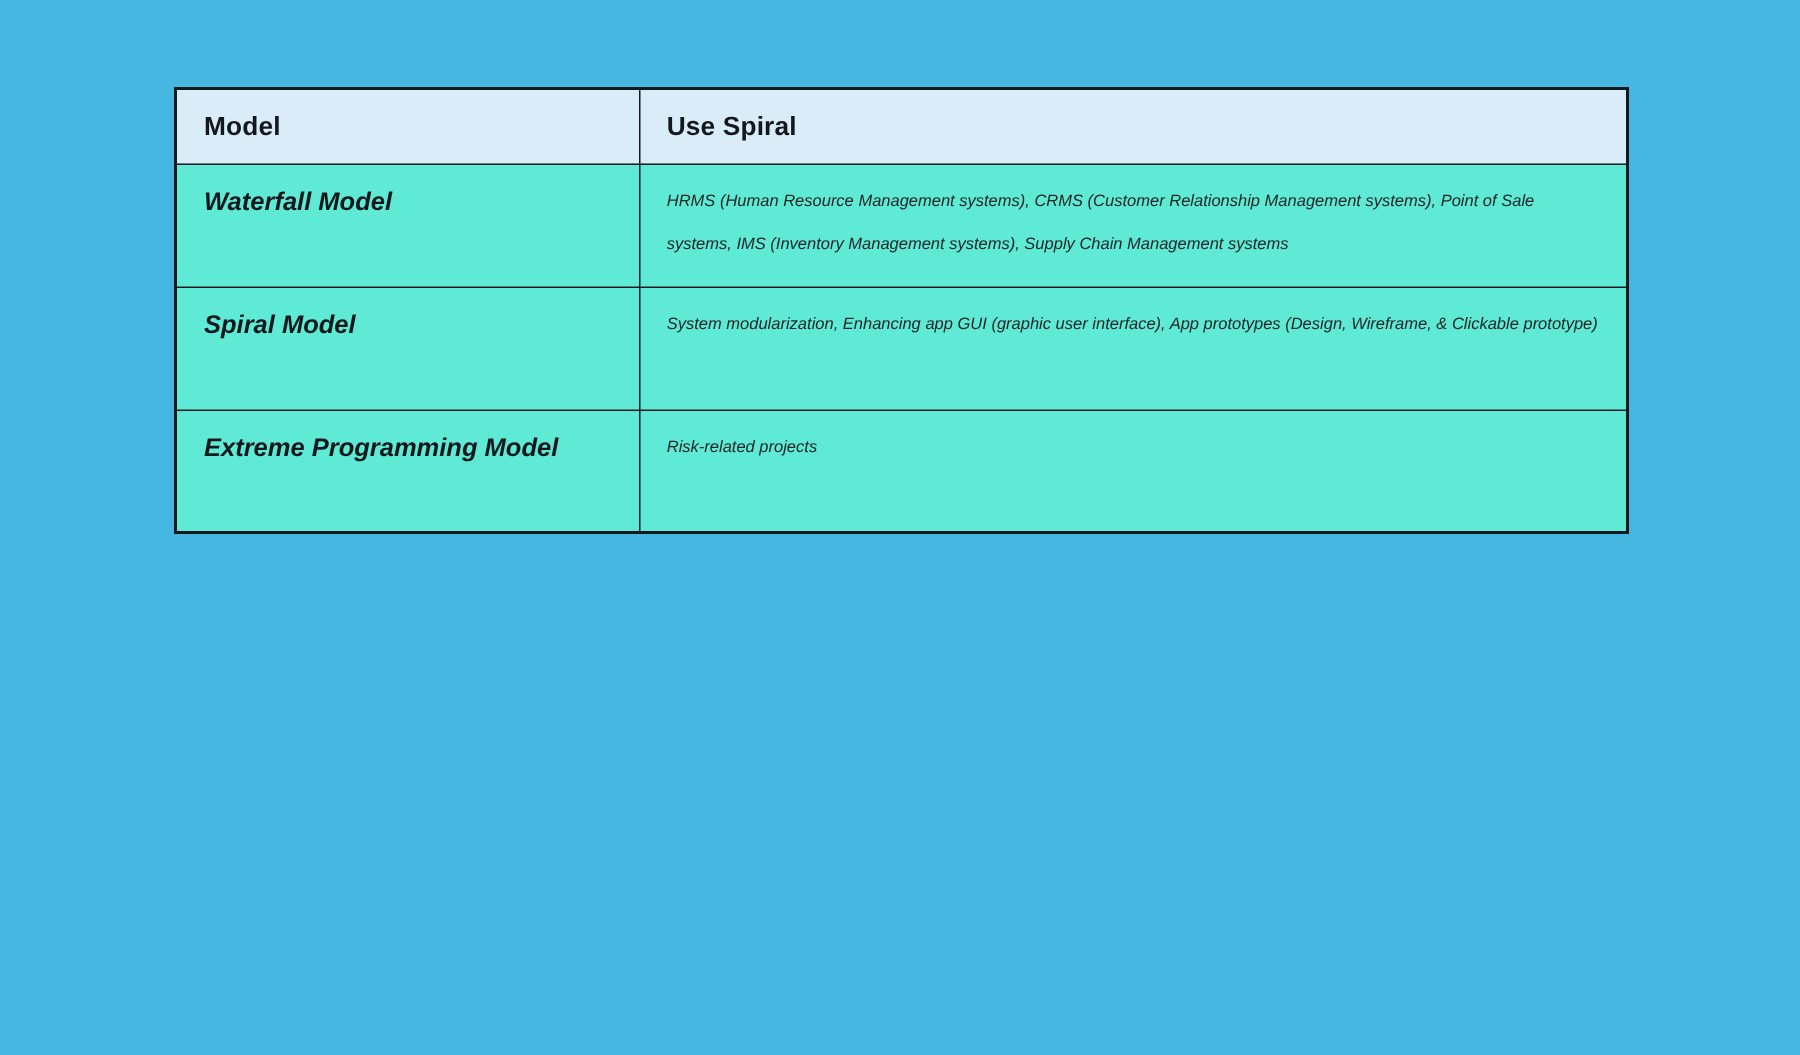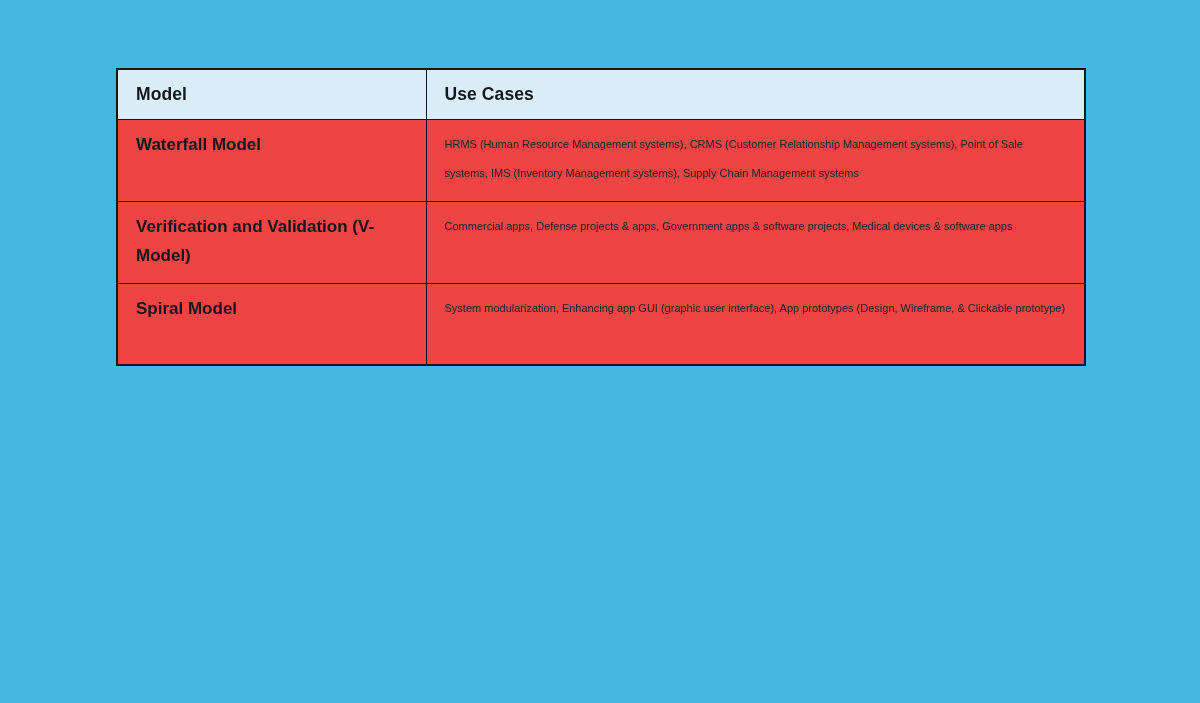--- a/index.html
+++ b/index.html
@@ -10,21 +10,21 @@
     width: 1200px;
     height: 703px;
     background: #45B7E0;
     font-family: "Liberation Sans", "DejaVu Sans", sans-serif;
     position: relative;
     overflow: hidden;
   }
   .table-wrap {
     position: absolute;
     left: 116px;
-    top: 68px;
+    top: 58px;
     width: 968px;
   }
   table.models-table {
     width: 100%;
     border-collapse: collapse;
     table-layout: fixed;
     background: #FFFFFF;
     border: 2px solid #101820;
   }
   table.models-table col.col-model   { width: 309px; }
@@ -40,24 +40,25 @@
     background: #D9ECF8;
     height: 50px;
     vertical-align: middle;
     padding: 0 18px;
     font-size: 17.5px;
     font-weight: 700;
     color: #14171C;
     letter-spacing: 0.1px;
   }
   table.models-table tbody td {
-    background: #ef4444;
+    background: #5eead4;
     height: 82px;            
     padding: 10px 18px 12px 18px;
     line-height: 29px;
+    font-style: italic;
   }
   td.model-cell {
     font-size: 17px;
     font-weight: 700;
     color: #14171C;
   }
   td.usecase-cell {
     font-size: 11px;
     font-weight: 400;
     color: #22262B;
@@ -68,31 +69,31 @@
 
 <div class="table-wrap">
   <table class="models-table">
     <colgroup>
       <col class="col-model">
       <col class="col-usecase">
     </colgroup>
     <thead>
       <tr>
         <th>Model</th>
-        <th>Use Cases</th>
+        <th>Use Spiral</th>
       </tr>
     </thead>
     <tbody>
       <tr>
         <td class="model-cell">Waterfall Model</td>
         <td class="usecase-cell">HRMS (Human Resource Management systems), CRMS (Customer Relationship Management systems), Point of Sale systems, IMS (Inventory Management systems), Supply Chain Management systems</td>
       </tr>
       <tr>
-        <td class="model-cell">Verification and Validation (V-Model)</td>
-        <td class="usecase-cell">Commercial apps, Defense projects &amp; apps, Government apps &amp; software projects, Medical devices &amp; software apps</td>
+        <td class="model-cell">Spiral Model</td>
+        <td class="usecase-cell">System modularization, Enhancing app GUI (graphic user interface), App prototypes (Design, Wireframe, &amp; Clickable prototype)</td>
       </tr>
       <tr>
-        <td class="model-cell">Spiral Model</td>
-        <td class="usecase-cell">System modularization, Enhancing app GUI (graphic user interface), App prototypes (Design, Wireframe, &amp; Clickable prototype)</td>
+        <td class="model-cell">Extreme Programming Model</td>
+        <td class="usecase-cell">Risk-related projects</td>
       </tr>
     </tbody>
   </table>
 </div>
 
 </body></html>

